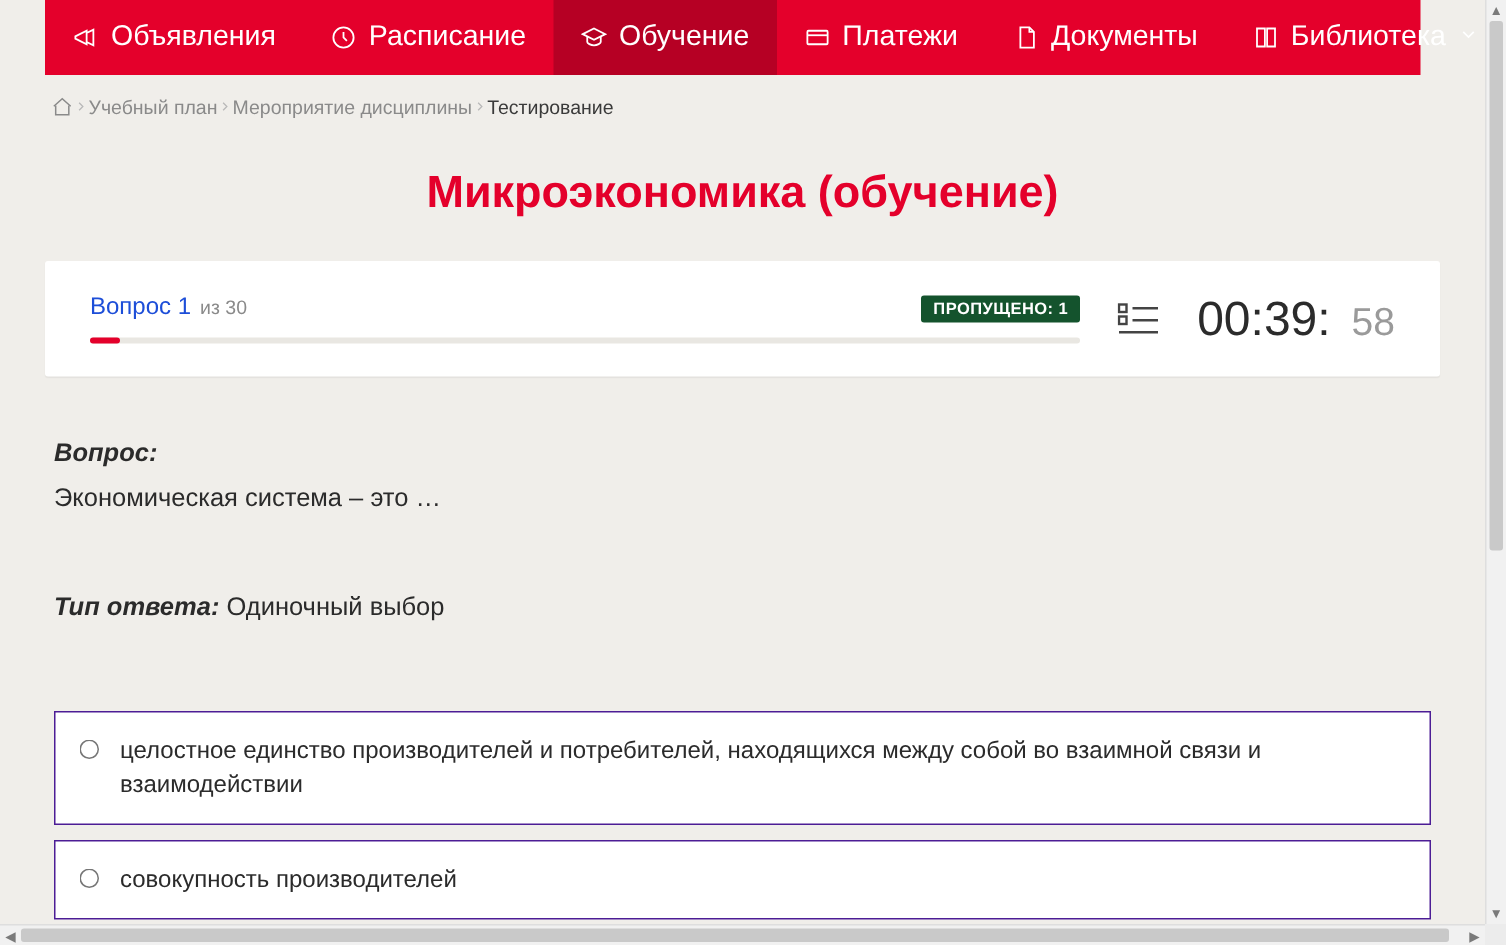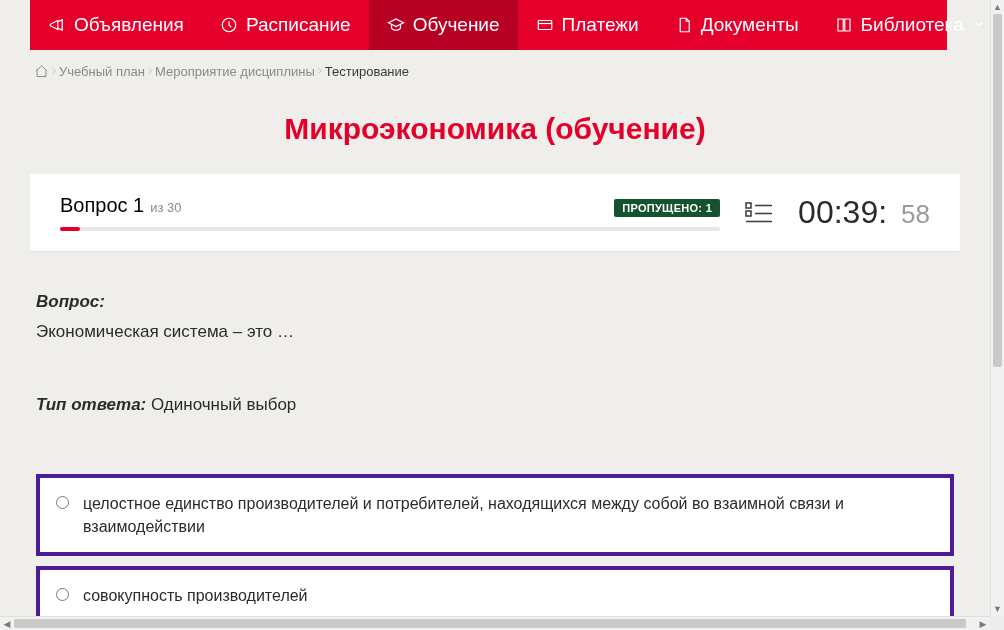--- a/index.html
+++ b/index.html
@@ -79,21 +79,21 @@
       gap: 24px;
     }
     .qheader-left { flex: 1; }
     .qnum-line {
       display: flex;
       align-items: baseline;
       gap: 8px;
       justify-content: space-between;
     }
     .qnum-group { display: flex; align-items: baseline; gap: 6px; }
-    .qnum { font-size: 20px; color: #000000; font-weight: 500; }
+    .qnum { font-size: 16px; color: #1d4ed8; font-weight: 500; }
     .qtotal { font-size: 13px; color: #8a8a8a; }
     .skipped-badge {
       background: #14532d;
       color: #fff;
       font-size: 11px;
       font-weight: 600;
       padding: 3px 8px;
       border-radius: 2px;
       letter-spacing: 0.3px;
     }
@@ -128,21 +128,21 @@
     .timer .main { }
     .timer .secs { color: #9a9a9a; font-size: 26px; }
     
     .qbody { padding: 38px 6px 0 6px; font-size: 17px; color: #2b2b2b; line-height: 1.5; }
     .qbody .label { font-style: italic; font-weight: 700; }
     .qtext { margin-top: 4px; }
     .atype { margin-top: 48px; }
     
     .answers { margin-top: 56px; padding: 0 6px; }
     .answer {
-      border: 4px solid #4c1d95;
+      border: 1px solid #4c1d95;
       background: #fff;
       padding: 14px 16px;
       margin-bottom: 10px;
       display: flex;
       align-items: flex-start;
       gap: 14px;
       font-size: 16px;
       color: #2b2b2b;
       cursor: pointer;
       line-height: 1.45;

